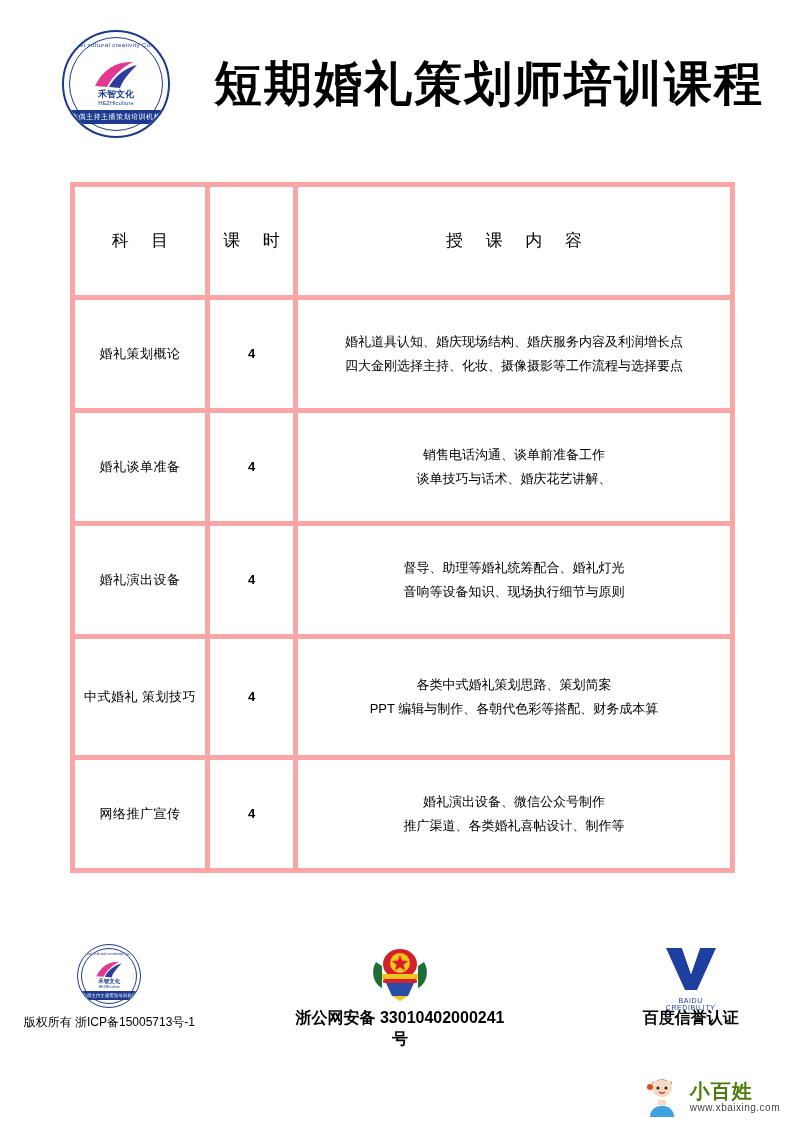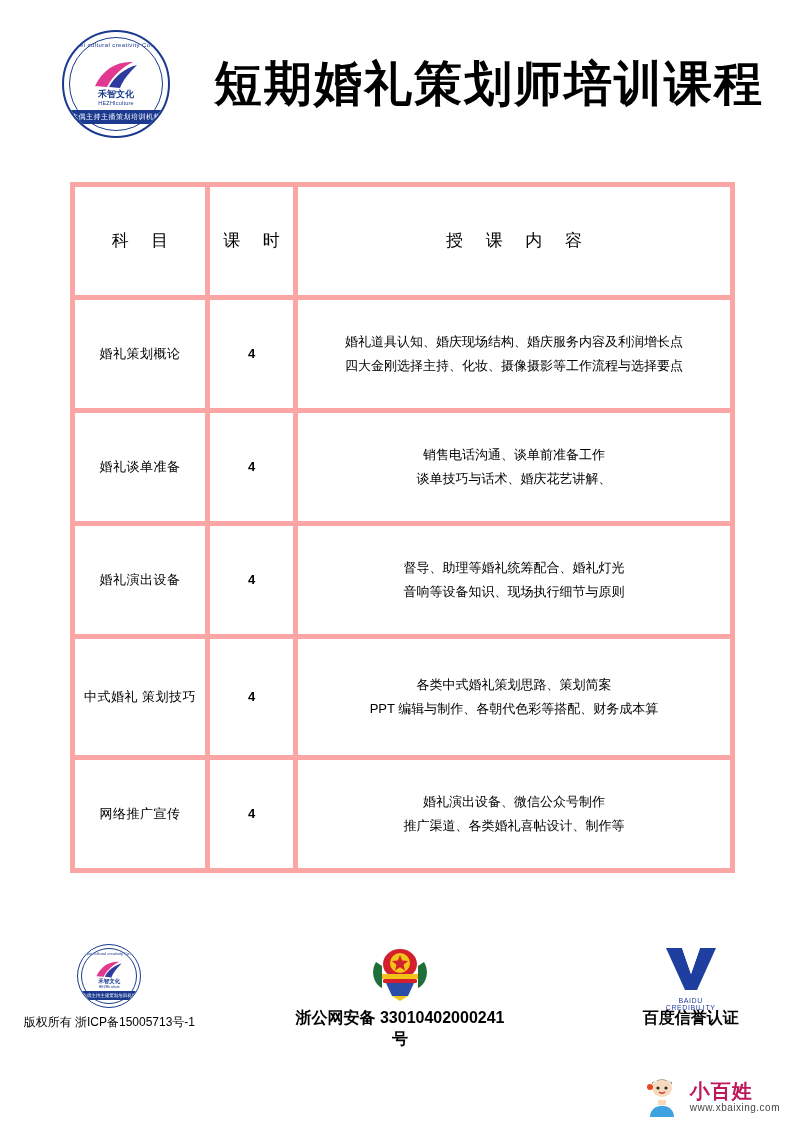--- a/index.html
+++ b/index.html
@@ -261,21 +261,21 @@
     display: flex;
     align-items: center;
     gap: 6px;
   }
   .watermark .wm-text {
     line-height: 1.1;
   }
   .watermark .wm-title {
     font-size: 20px;
     font-weight: bold;
-    color: #be185d;
+    color: #4d7c0f;
     letter-spacing: 1px;
   }
   .watermark .wm-url {
     font-size: 10px;
     color: #444;
     letter-spacing: 0.5px;
   }
 </style>
 </head>
 <body>

